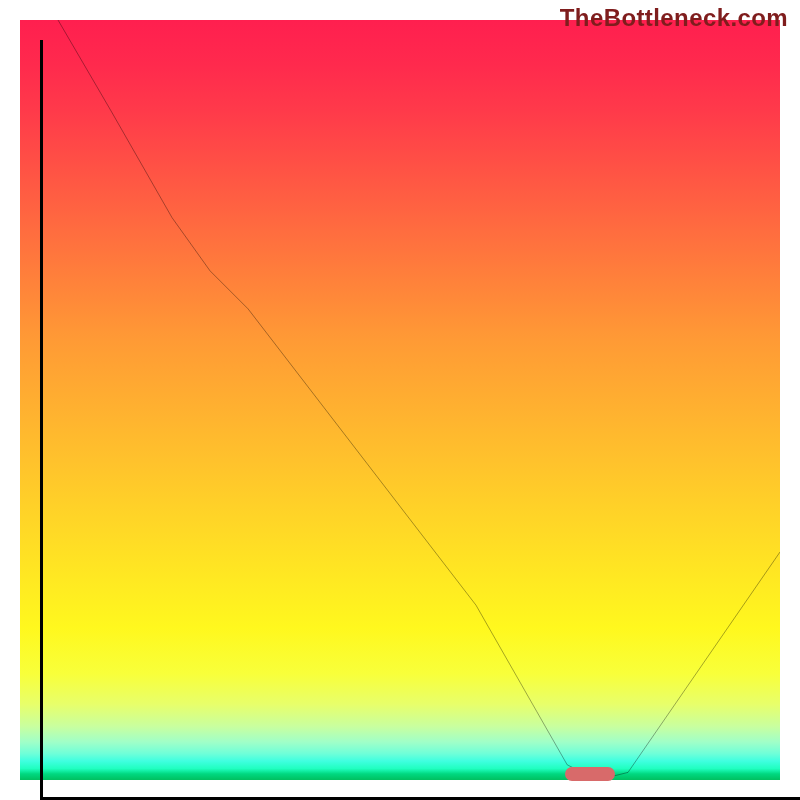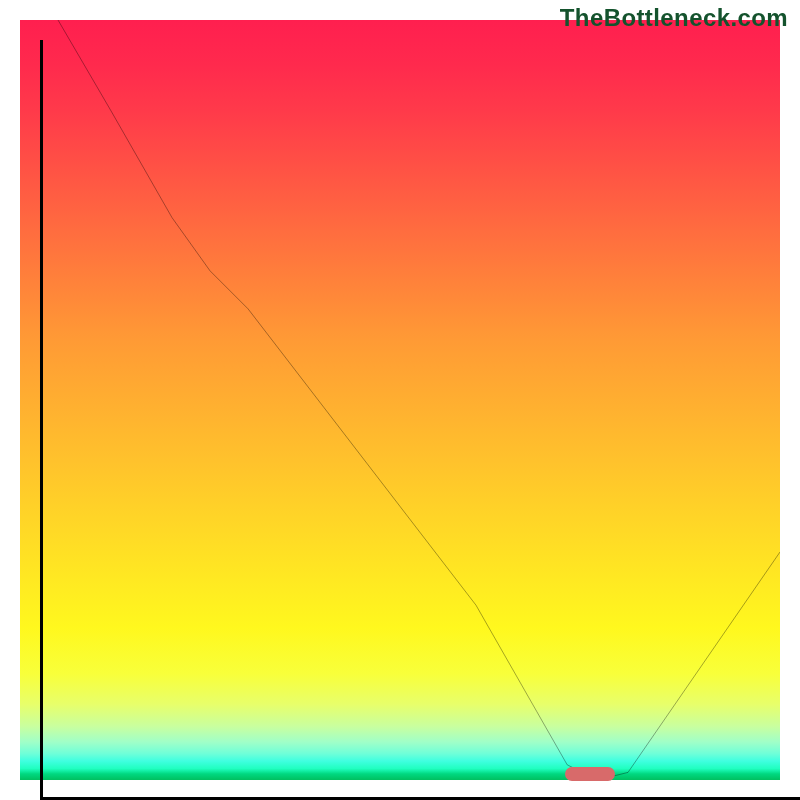--- a/index.html
+++ b/index.html
@@ -14,21 +14,21 @@
     position: relative;
     width: 800px;
     height: 800px;
   }
   .watermark {
     position: absolute;
     top: 4px;
     right: 12px;
     font-size: 24px;
     font-weight: bold;
-    color: #14532d;
+    color: #7f1d1d;
     letter-spacing: 0.4px;
     z-index: 10;
   }
   .plot-area {
     position: absolute;
     left: 20px;
     top: 20px;
     width: 760px;
     height: 760px;
   }

